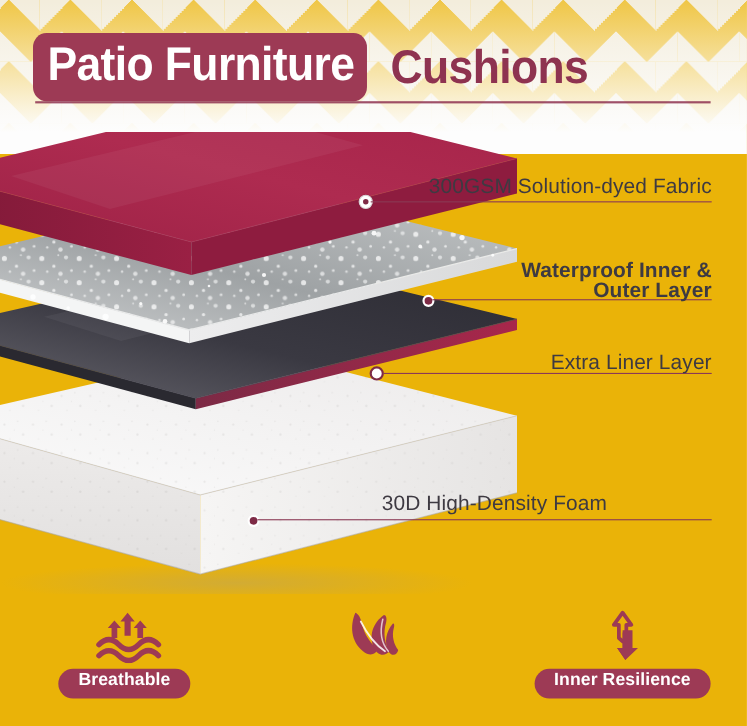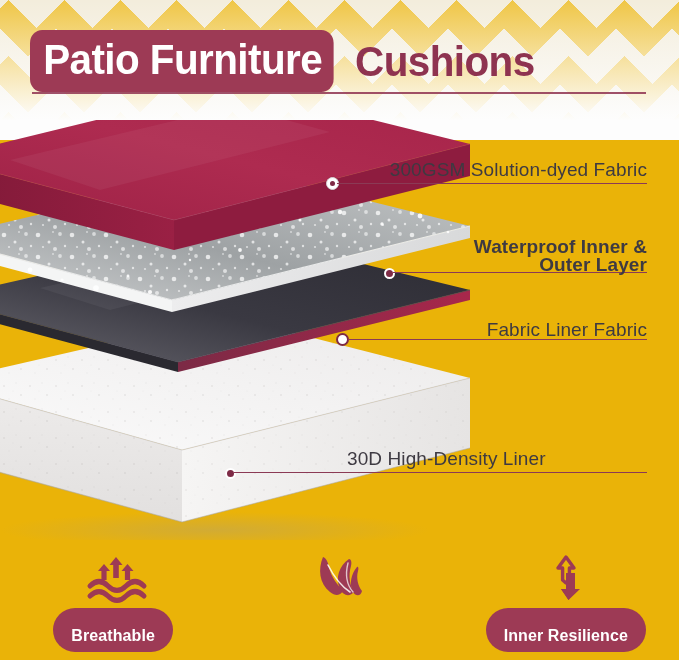--- a/index.html
+++ b/index.html
@@ -66,21 +66,21 @@
   .dot.small{width:7px;height:7px;background:#7E2B46;border:2px solid #ffffff;}
   .lead{position:absolute;height:1px;background:#8B3A55;}
 
   
   .features{position:absolute;left:0;top:552px;width:679px;height:108px;display:flex;}
   .feature{flex:1;display:flex;flex-direction:column;align-items:center;justify-content:flex-start;}
   .feature .ico{height:52px;display:flex;align-items:center;justify-content:center;}
   .pill{
     margin-top:4px;background:#9D3A55;color:#fff;border-radius:999px;
     font-size:16px;font-weight:bold;letter-spacing:.1px;
-    padding:20px 18px 8px 18px;white-space:nowrap;line-height:1;
+    padding:3px 18px 8px 18px;white-space:nowrap;line-height:1;
     font-family:"Liberation Sans Narrow","Liberation Sans",sans-serif;
   }
 </style>
 </head>
 <body>
 
 <div class="stage">
 
   <div class="bg-pattern"></div>
   <div class="bg-fade"></div>
@@ -232,27 +232,27 @@
   <div class="callout">
     <span class="dot small" style="left:384px;top:268px;"></span>
     <span class="lead" style="left:393px;top:272px;width:254px;"></span>
     <span class="lbl" style="left:347px;top:238px;width:300px;font-weight:bold;">Waterproof Inner  &amp;
 Outer Layer</span>
   </div>
 
   <div class="callout">
     <span class="dot solid" style="left:336px;top:333px;"></span>
     <span class="lead" style="left:348px;top:339px;width:299px;"></span>
-    <span class="lbl" style="left:347px;top:321px;width:300px;">Fabric Liner Fabric</span>
+    <span class="lbl" style="left:347px;top:321px;width:300px;">Extra Liner Layer</span>
   </div>
 
   <div class="callout">
     <span class="dot small" style="left:225px;top:468px;"></span>
     <span class="lead" style="left:234px;top:472px;width:413px;"></span>
-    <span class="lbl" style="left:347px;top:450px;width:300px;text-align:left;">30D High-Density Liner</span>
+    <span class="lbl" style="left:347px;top:450px;width:300px;text-align:left;">30D High-Density Foam</span>
   </div>
 
   <div class="features">
 
     <div class="feature">
       <div class="ico">
         <svg width="74" height="50" viewBox="0 0 74 50">
           <g fill="#9D3A55">
             <path d="M22 18 l6-7 6 7 h-3.4 v9 h-5.2 v-9 z"></path>
             <path d="M33.5 12 l6.5-8 6.5 8 h-3.7 v13 h-5.6 v-13 z"></path>

